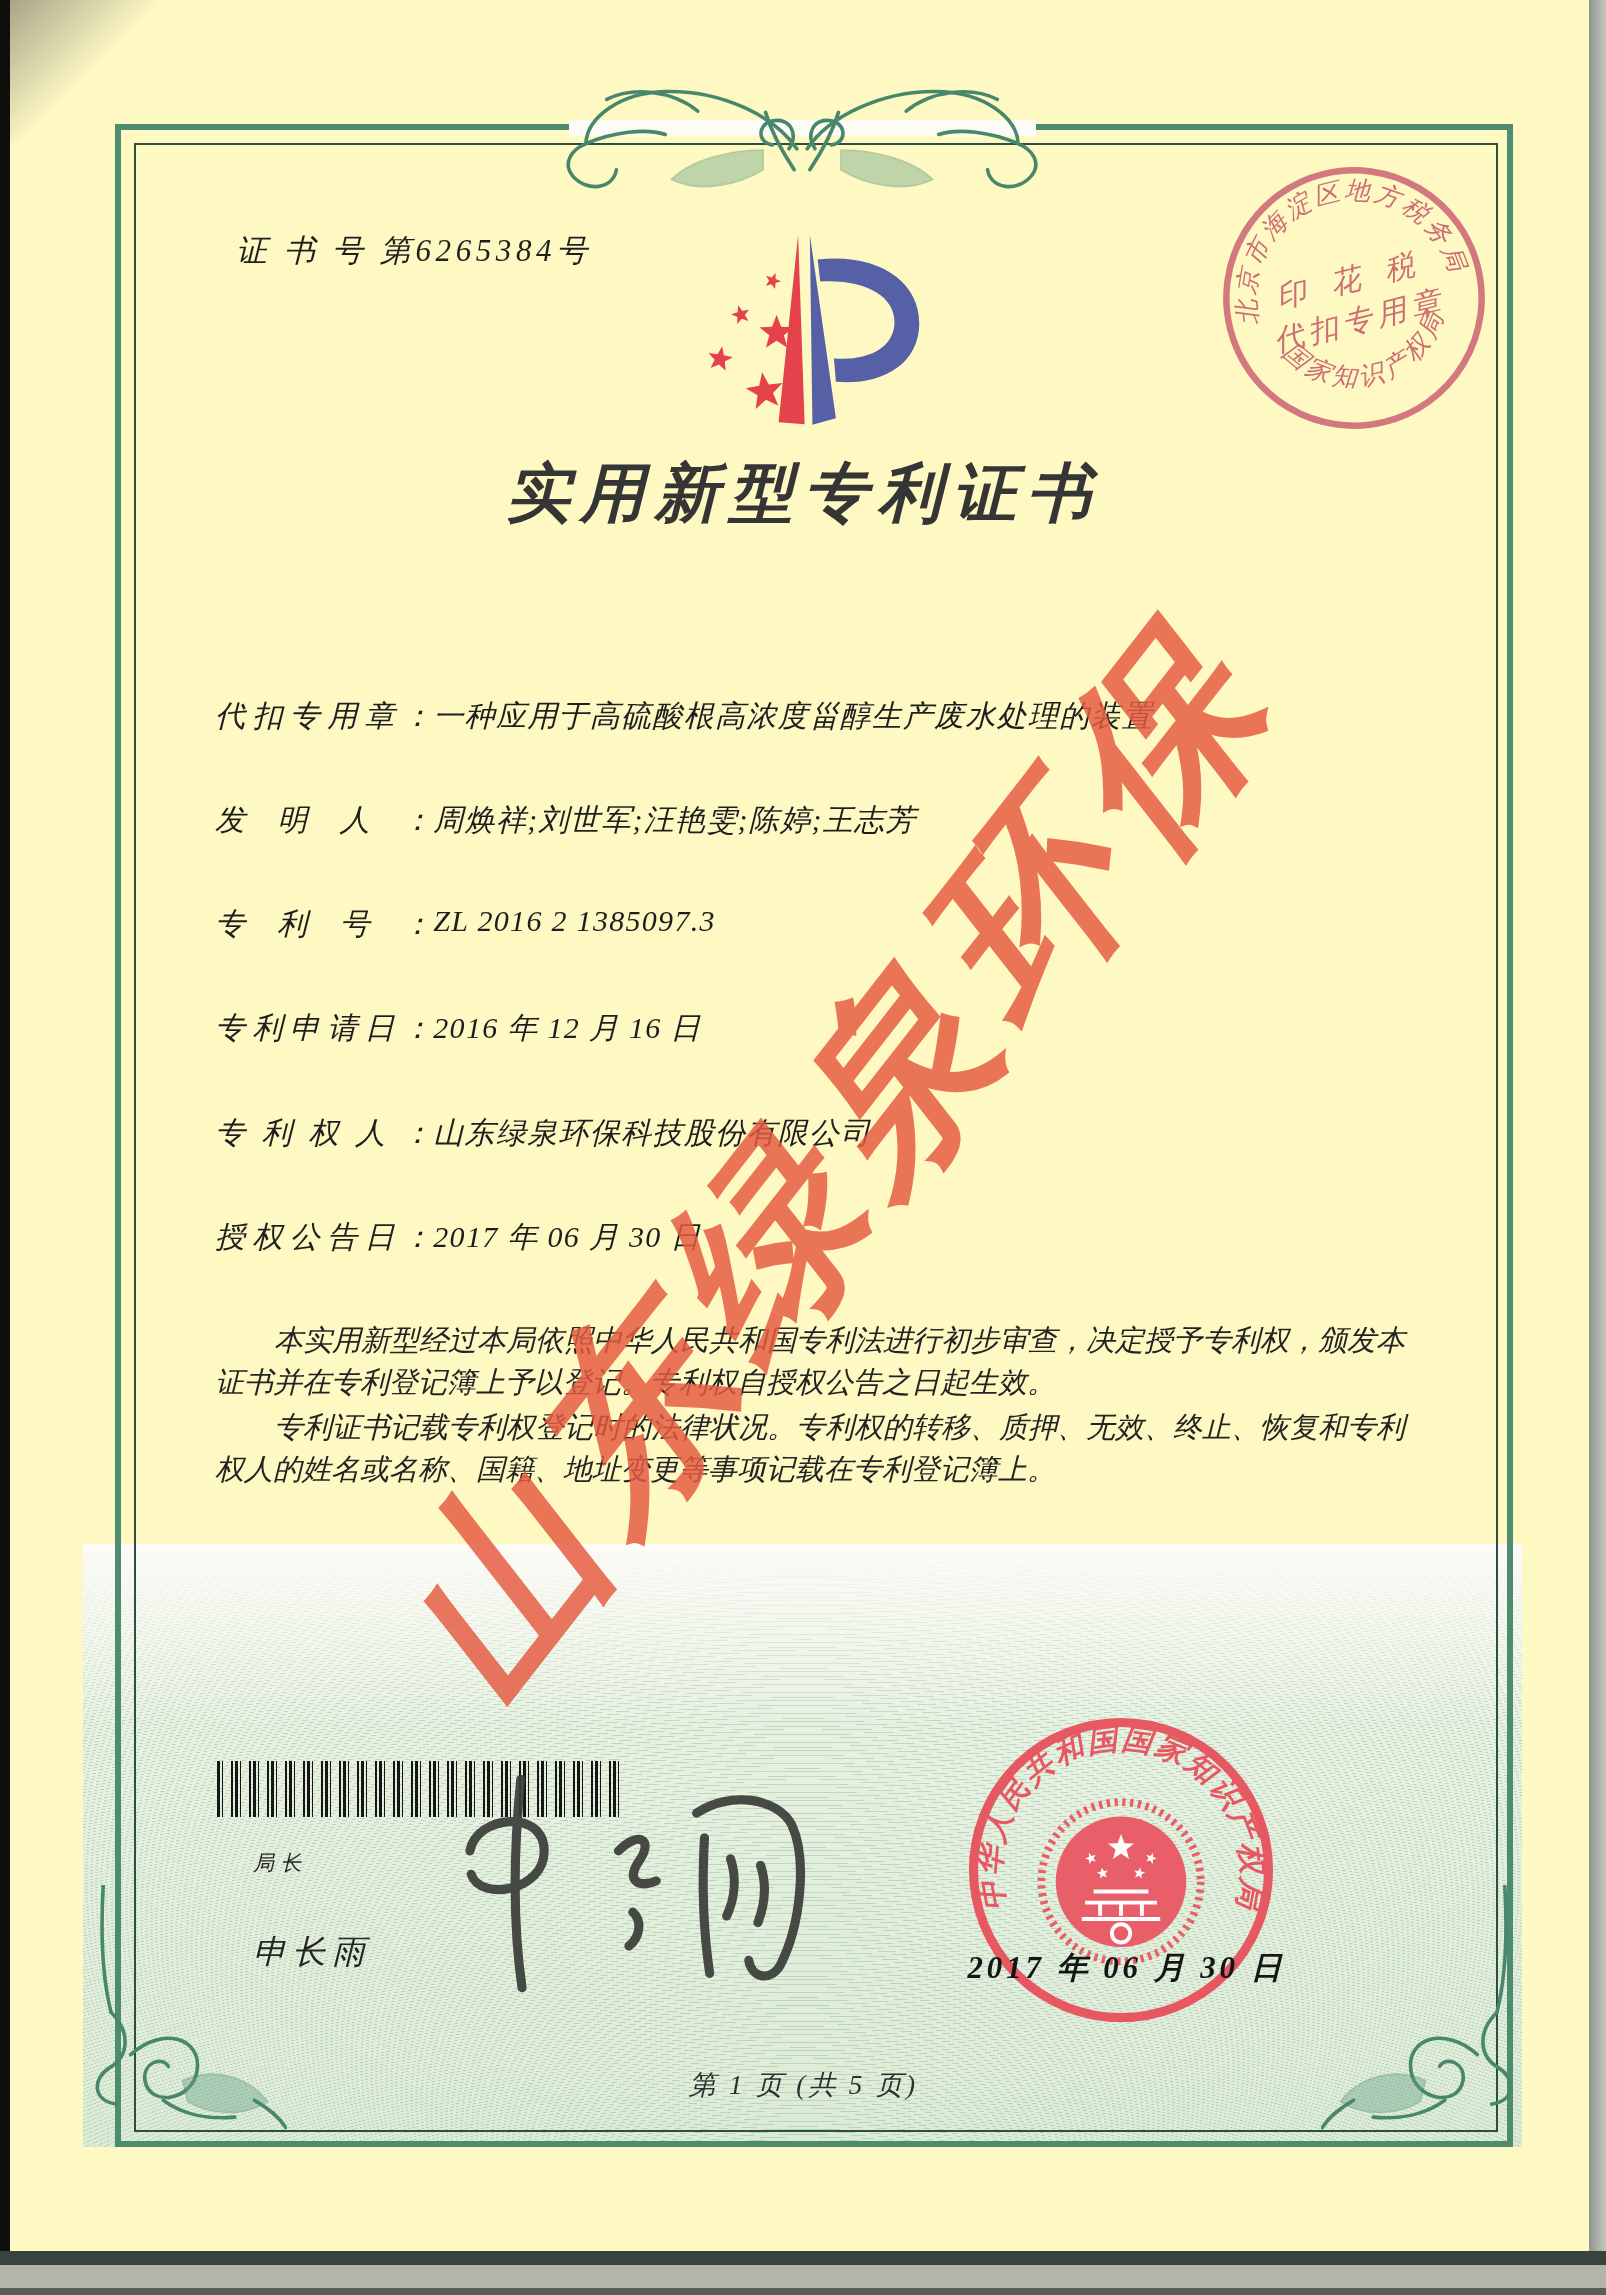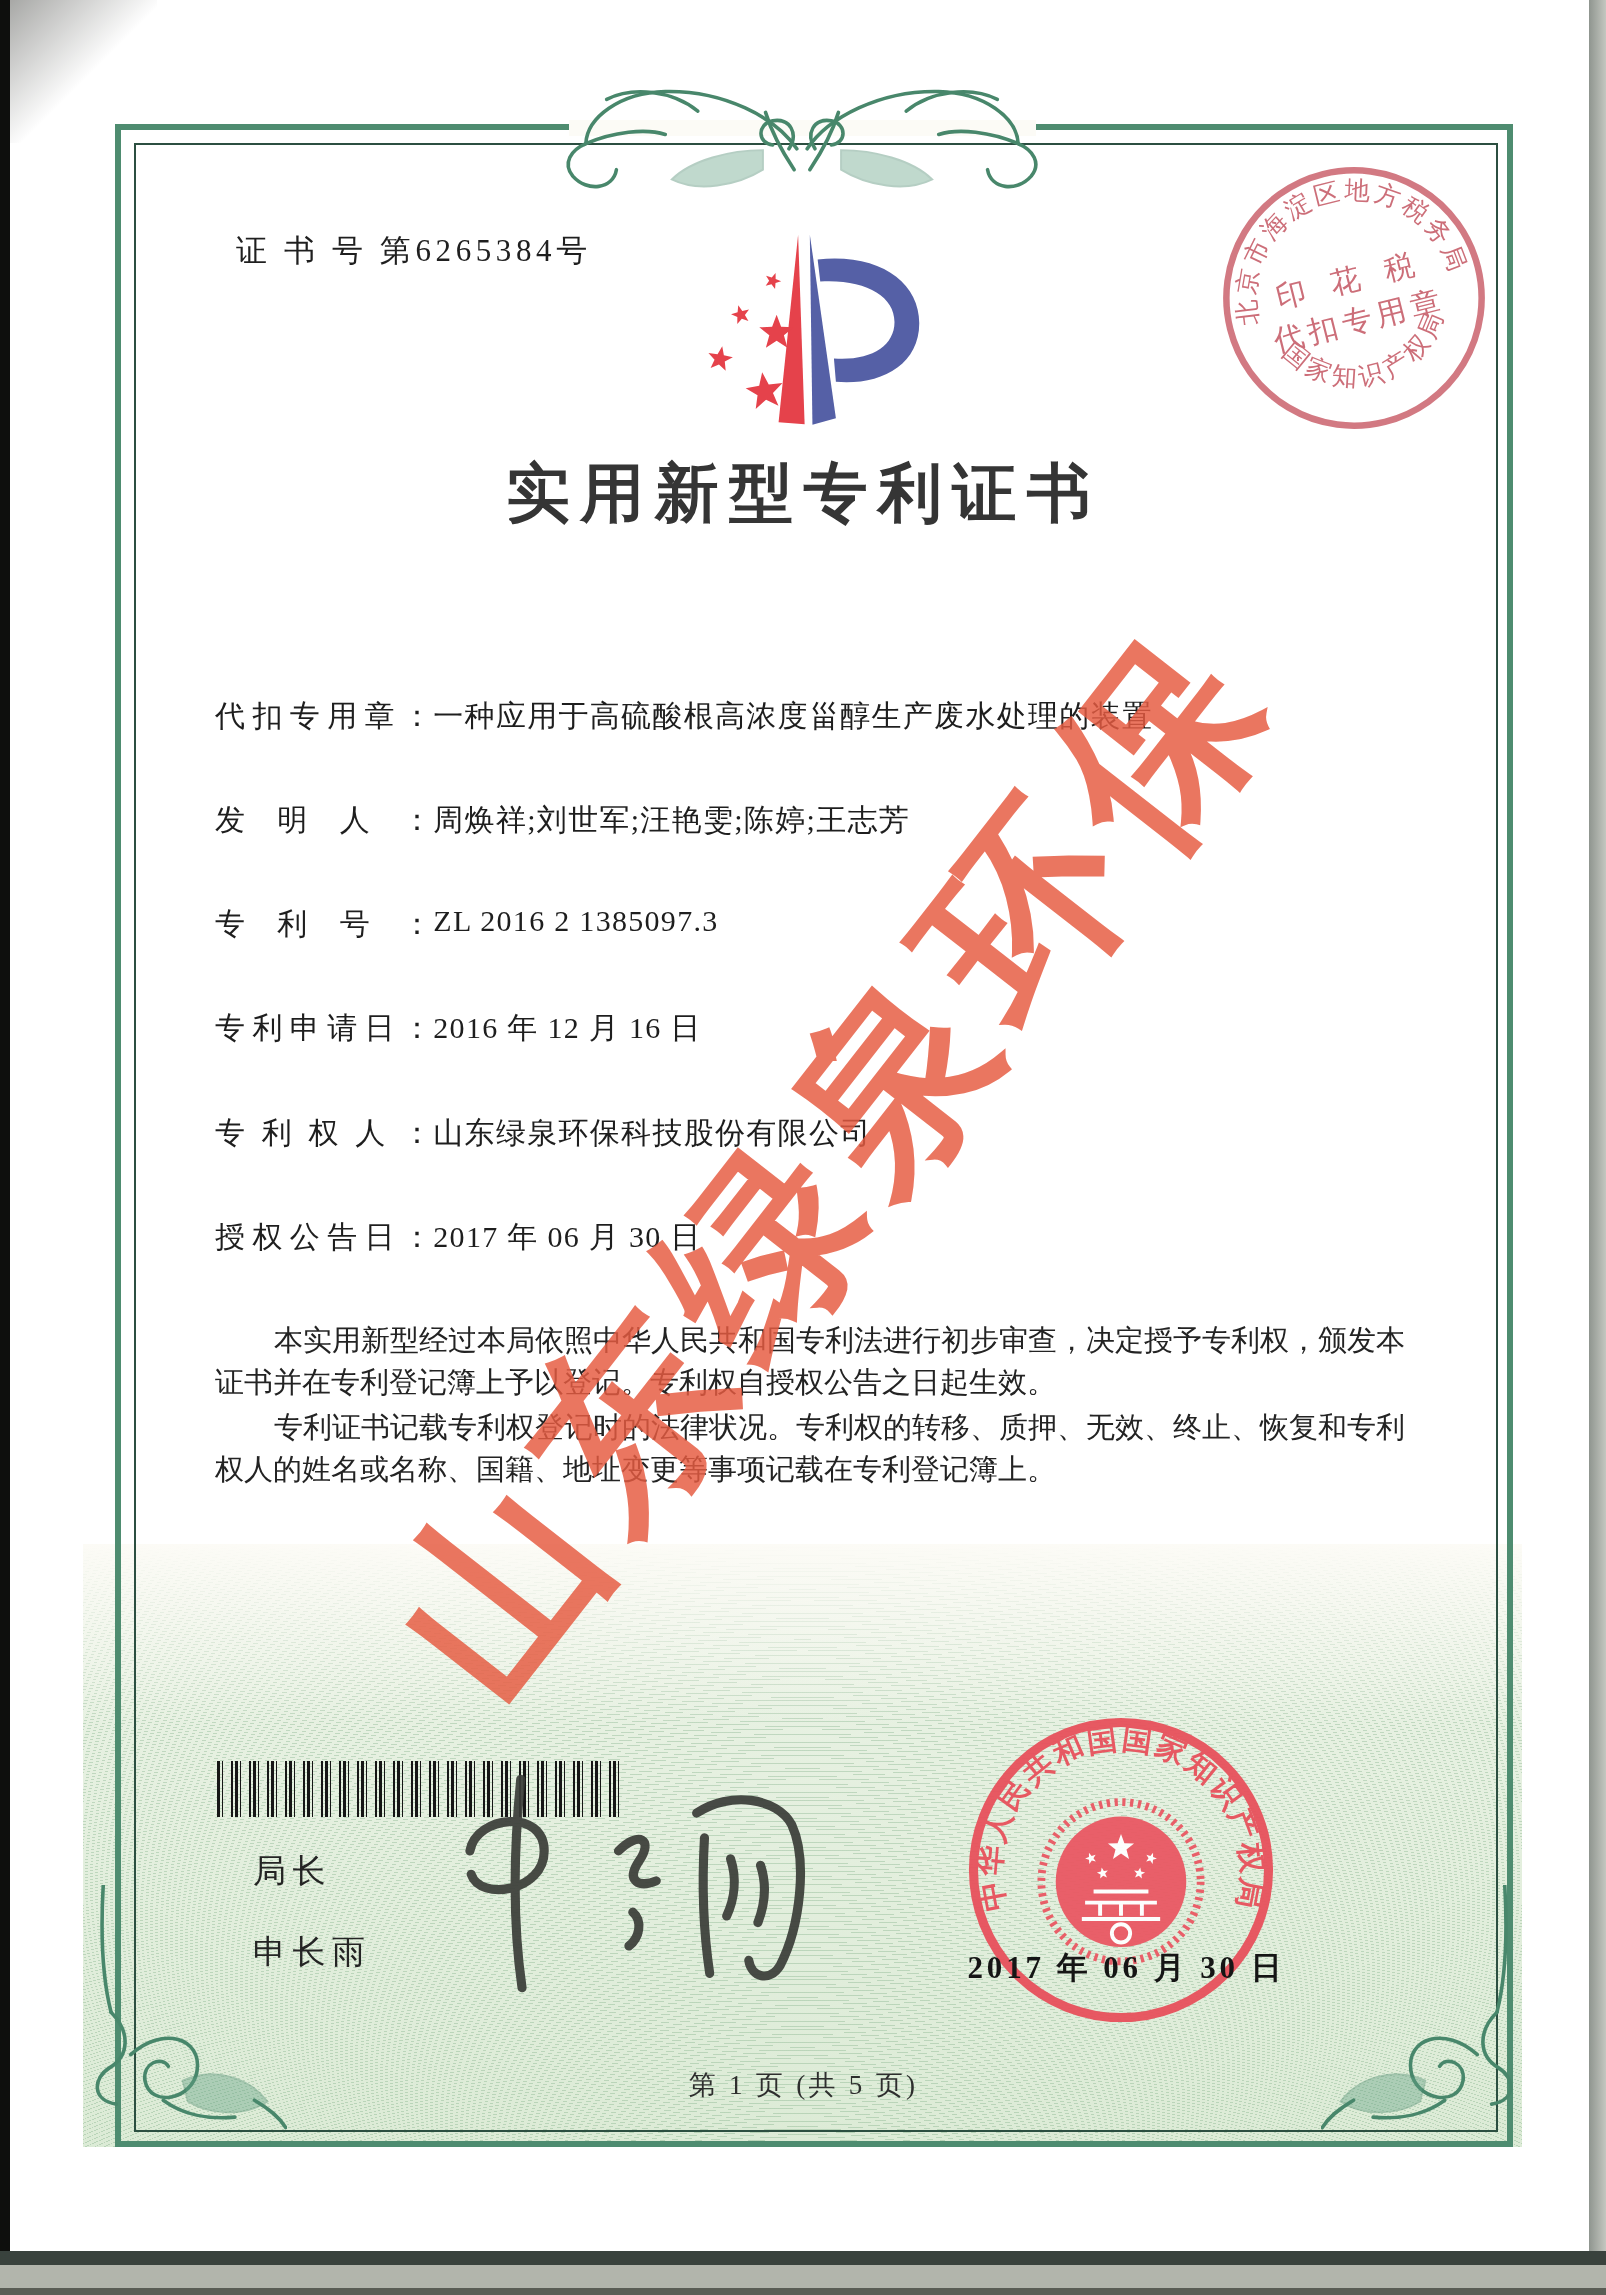--- a/index.html
+++ b/index.html
@@ -1,20 +1,21 @@
 <!DOCTYPE html>
 <html style="font-size:10.4px"><head>
 <meta charset="utf-8">
 <style>
   html,body{margin:0;padding:0;background:#777;}
   #page{
     position:relative; width:1607px; height:2295px;
-    background:#ffffff; overflow:hidden;
+    background:#fef9c3; overflow:hidden;
     font-family:"Liberation Serif","DejaVu Serif",serif;
     color:#262626;
+    font-style:italic;
   }
   
   .scan-left{position:absolute;left:0;top:0;width:9.8px;height:2295px;background:#0e0f0d;z-index:20;}
   .scan-right{position:absolute;right:0;top:0;width:18px;height:2295px;
     background:linear-gradient(90deg,#8f958f,#c7cac3);z-index:20;}
   .scan-bottom{position:absolute;left:0;top:2251px;width:1607px;height:44px;
     background:linear-gradient(#39423d 0 14.3px,#b2b5ac 14.3px 37px,#5a5d55 37px);z-index:20;}
   .corner-shadow{position:absolute;left:0;top:0;width:157px;height:143px;
     background:linear-gradient(135deg,rgba(85,86,82,.55),rgba(85,86,82,0) 55%);z-index:19;}
   
@@ -49,21 +50,21 @@
   .bodytext{position:absolute;left:215px;top:1319px;width:1210px;z-index:4;
     font-size:29px;line-height:42px;color:#232323;}
   .bodytext p{margin:0 0 3.3px 0;text-indent:59px;}
   
   .barcode{position:absolute;left:217px;top:1761px;width:403px;height:56px;z-index:4;
     background:repeating-linear-gradient(90deg,
       #161616 0 2.6px,rgba(0,0,0,0) 2.6px 4.6px,
       #161616 4.6px 5.9px,rgba(0,0,0,0) 5.9px 9.8px,
       #161616 9.8px 10.4px,rgba(0,0,0,0) 10.4px 13.7px,
       #161616 13.7px 16.3px,rgba(0,0,0,0) 16.3px 18px);}
-  .director-label{position:absolute;left:253px;top:1849px;font-size:33px;letter-spacing:6.5px;color:#242424;z-index:4;}
+  .director-label{position:absolute;left:253px;top:1849px;font-size:21px;letter-spacing:6.5px;color:#242424;z-index:4;}
   .director-name{position:absolute;left:253px;top:1930px;font-size:33px;letter-spacing:6.5px;color:#242424;z-index:4;}
   .signature{position:absolute;left:423px;top:1753px;z-index:5;}
   .main-seal{position:absolute;left:965px;top:1714px;z-index:5;opacity:.95;}
   .seal-date{position:absolute;left:957px;top:1947px;width:339px;text-align:center;
     font-size:31px;font-weight:600;letter-spacing:3.9px;color:#151515;z-index:6;}
   .page-footer{position:absolute;left:0;top:2067px;width:1607px;text-align:center;
     font-size:27px;letter-spacing:3.3px;color:#2e2e2e;z-index:4;}
   
   .watermark{position:absolute;left:835px;top:1161px;transform:translate(-50%,-50%) rotate(-52deg);
     font-size:196px;font-weight:700;letter-spacing:18px;white-space:nowrap;

